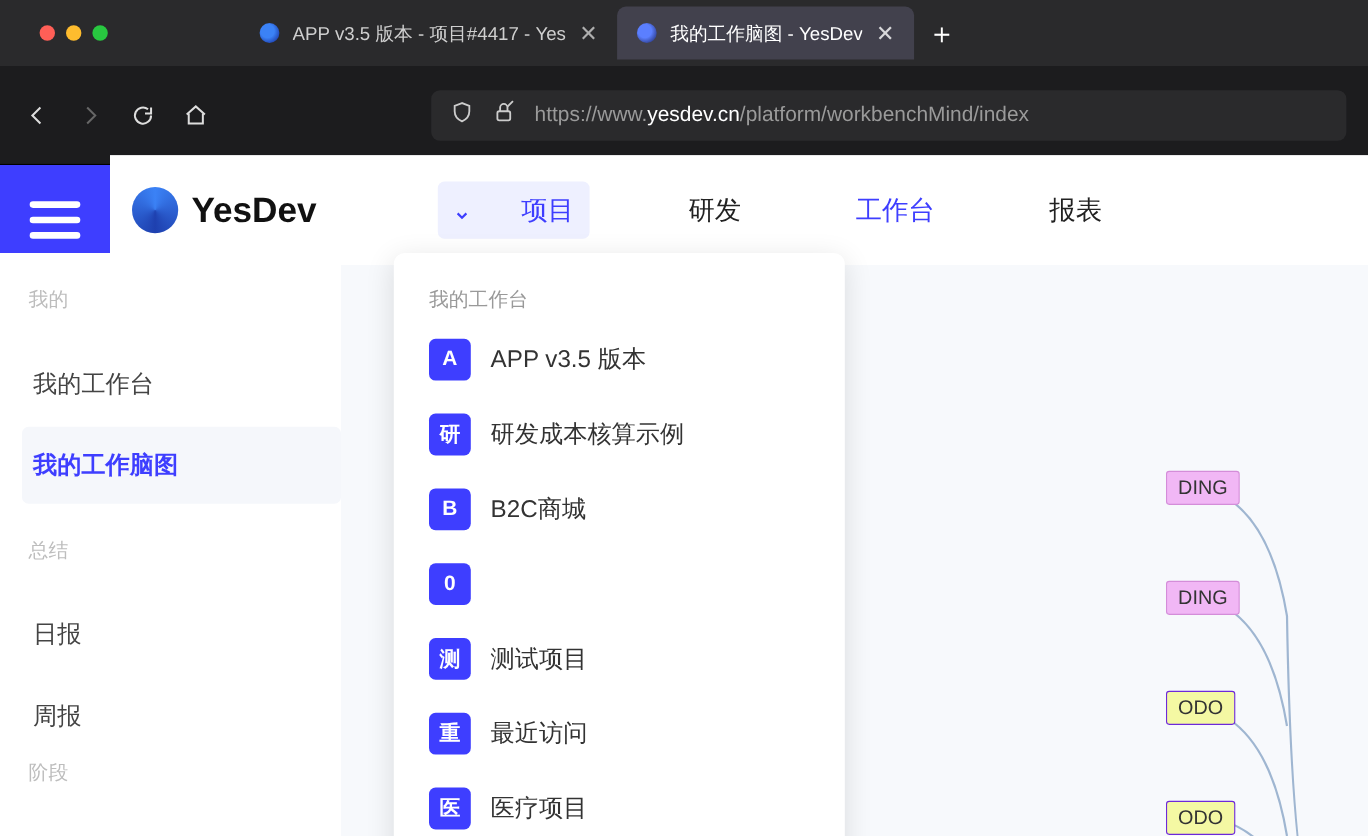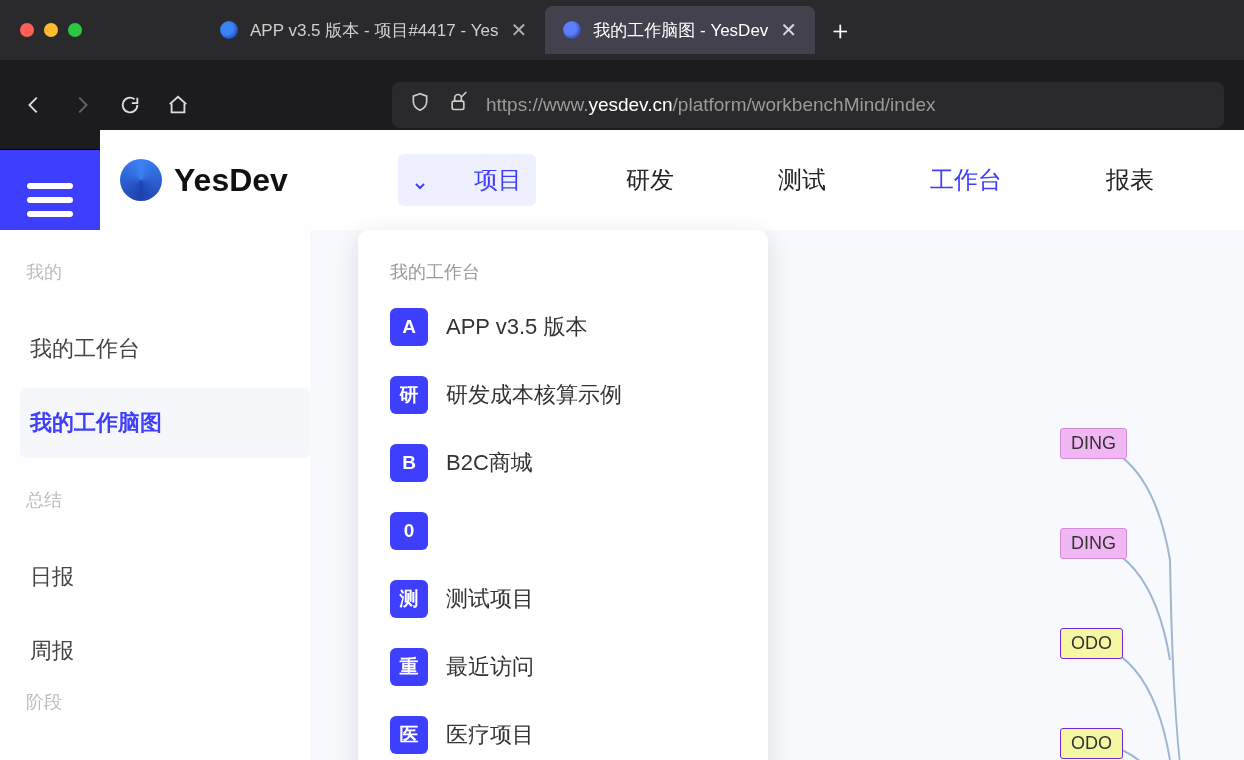--- a/index.html
+++ b/index.html
@@ -13,21 +13,21 @@
 
     
     .browser-chrome {
       background: #1c1c1e;
       color: #e8e8e8;
     }
     .tab-bar {
       display: flex;
       align-items: center;
       height: 60px;
-      padding: 0 10px;
+      padding: 0 26px;
       background: #2a2a2c;
       text-align: center;
     }
     .traffic-lights {
       display: flex;
       gap: 10px;
       margin-left: 10px;
       margin-right: 120px;
     }
     .traffic-lights span {
@@ -136,21 +136,21 @@
       justify-content: space-between;
     }
     .hamburger .bars div {
       height: 6px;
       background: #fff;
       border-radius: 3px;
     }
 
     .top-header {
       position: absolute;
-      top: 130px;
+      top: 141px;
       left: 100px;
       right: 0;
       height: 100px;
       display: flex;
       align-items: center;
       background: #fff;
       padding: 0 20px;
       z-index: 5;
     }
     .logo {
@@ -387,23 +387,20 @@
       <span class="chev">
         <svg viewBox="0 0 24 24">
             <path d="M6 9l6 6 6-6"></path>
           </svg>
       </span>
       <span>项目</span>
     </div>
     <div class="nav-item">
       <span>研发</span>
     </div>
-    <div class="nav-item">
-      <span>测试</span>
-    </div>
     <div class="nav-item active">
       <span>工作台</span>
     </div>
     <div class="nav-item">
       <span>报表</span>
     </div>
   </div>
 </div>
 
 <div class="sidebar">

